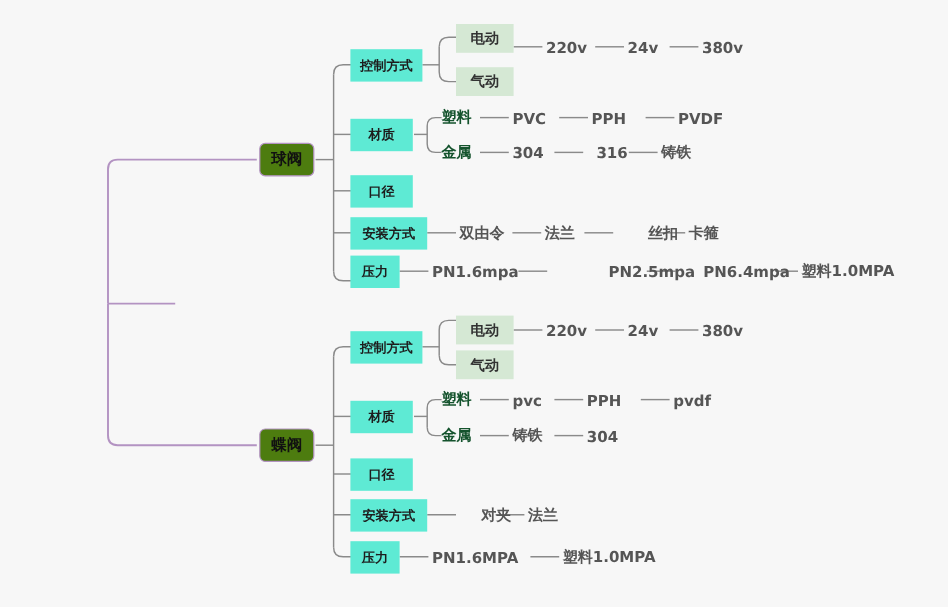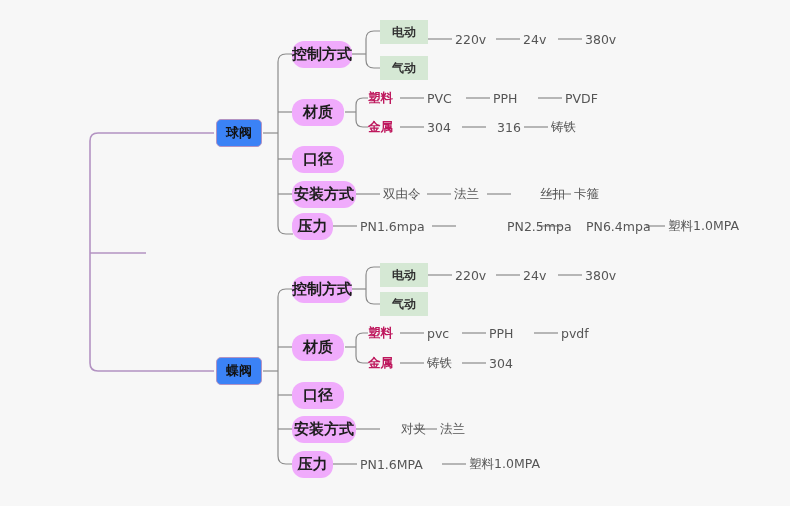--- a/index.html
+++ b/index.html
@@ -21,51 +21,50 @@
   }
   .node-root{
     background:#5ecc96;
     border-radius:7px;
     color:#111;
     font-size:21px;
     font-weight:700;
     letter-spacing:1px;
   }
   .node-l2{
-    background:#3b82f6;
+    background:#4d7c0f;
     border:1px solid #b393c2;
     border-radius:5px;
     color:#111;
     font-size:13px;
     font-weight:700;
   }
   .node-l3{
-    background:#f0abfc;
+    background:#5eead4;
     color:#1d1d1d;
-    font-size:15px;
-    font-weight:700;
-    border-radius:12px;
+    font-size:11px;
+    font-weight:700;
   }
   .node-l4{
     background:#d5e8d4;
     color:#333;
     font-size:12px;
     font-weight:700;
   }
   .leaf-text{
     position:absolute;
     color:#555;
     font-size:12.5px;
-    font-weight:400;
+    font-weight:700;
     white-space:nowrap;
     display:flex;align-items:center;
   }
   .leaf-plain{
     position:absolute;
-    color:#be185d;
+    color:#14532d;
     font-size:12.5px;
     font-weight:700;
     white-space:nowrap;
     display:flex;align-items:center;
   }
 </style>
 </head>
 <body>
 
 <div id="canvas">

